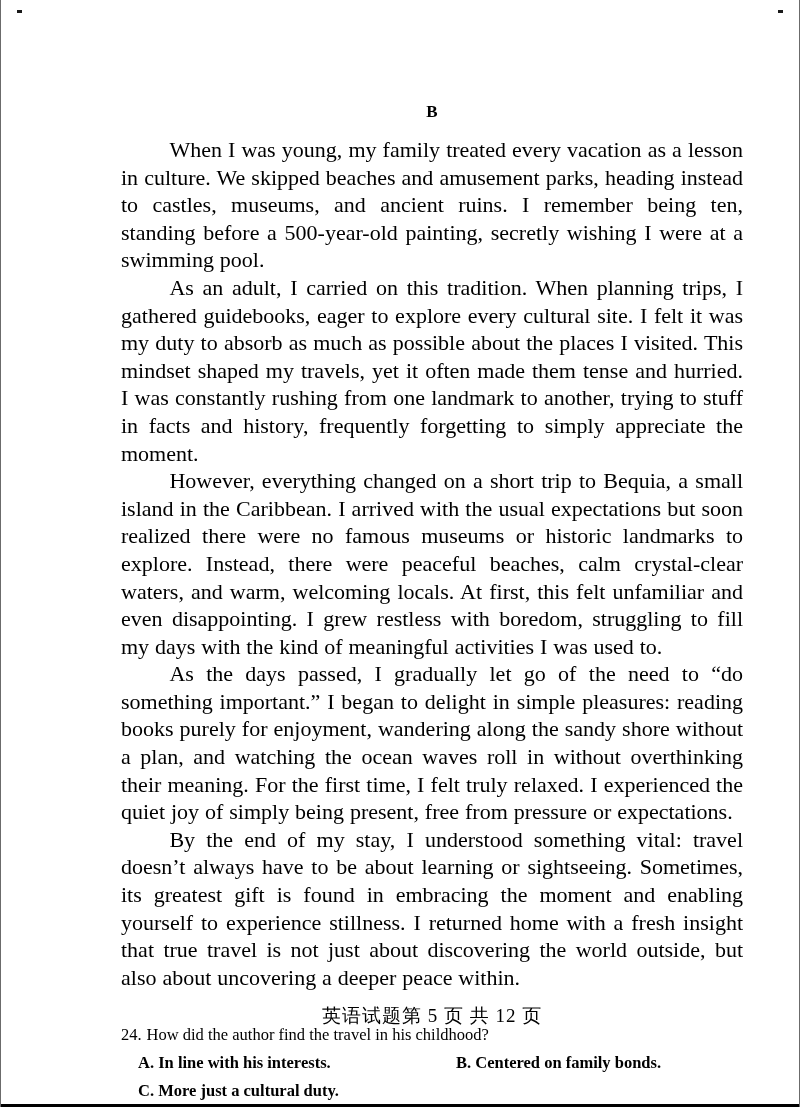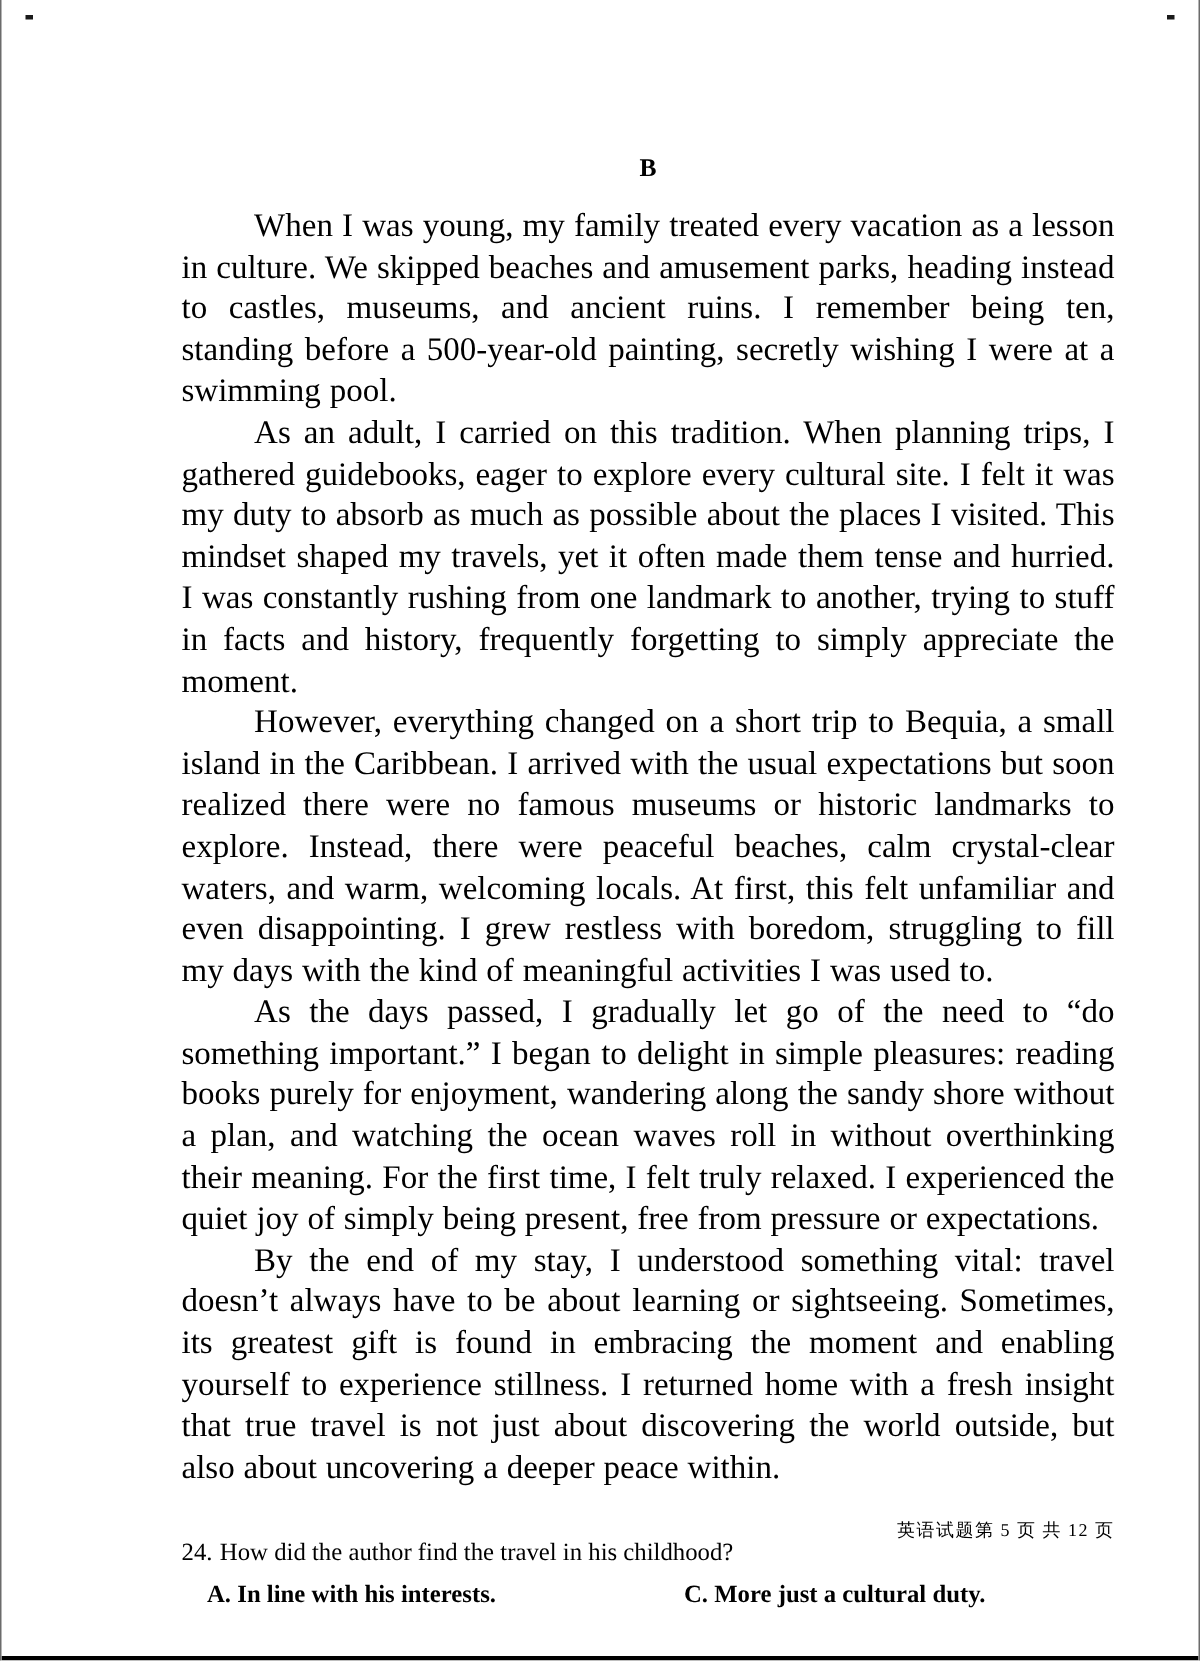--- a/index.html
+++ b/index.html
@@ -50,22 +50,22 @@
   .options.two-col {
     display: grid;
     grid-template-columns: 318px 1fr;
   }
   .option { line-height: 28px; }
   .footer {
     position: absolute;
     left: 120px;
     right: 56px;
     bottom: 78px;
-    text-align: right;
-    font-size: 12px;
+    text-align: center;
+    font-size: 19px;
     letter-spacing: 1px;
   }
   .bottom-bar {
     position: absolute;
     left: 0;
     bottom: 0;
     width: 100%;
     height: 3px;
     background: #000;
   }
@@ -99,20 +99,21 @@
     </div>
 
     <div class="questions">
 
       <div class="question">
         <div class="q-stem">
           <span class="q-num">24.</span><span>How did the author find the travel in his childhood?</span>
         </div>
         <div class="options two-col">
           <div class="option">A. In line with his interests.</div>
+          <div class="option">B. Centered on family bonds.</div>
           <div class="option">C. More just a cultural duty.</div>
         </div>
       </div>
 
       <div class="question">
       </div>
 
     </div>
   </div>
 

